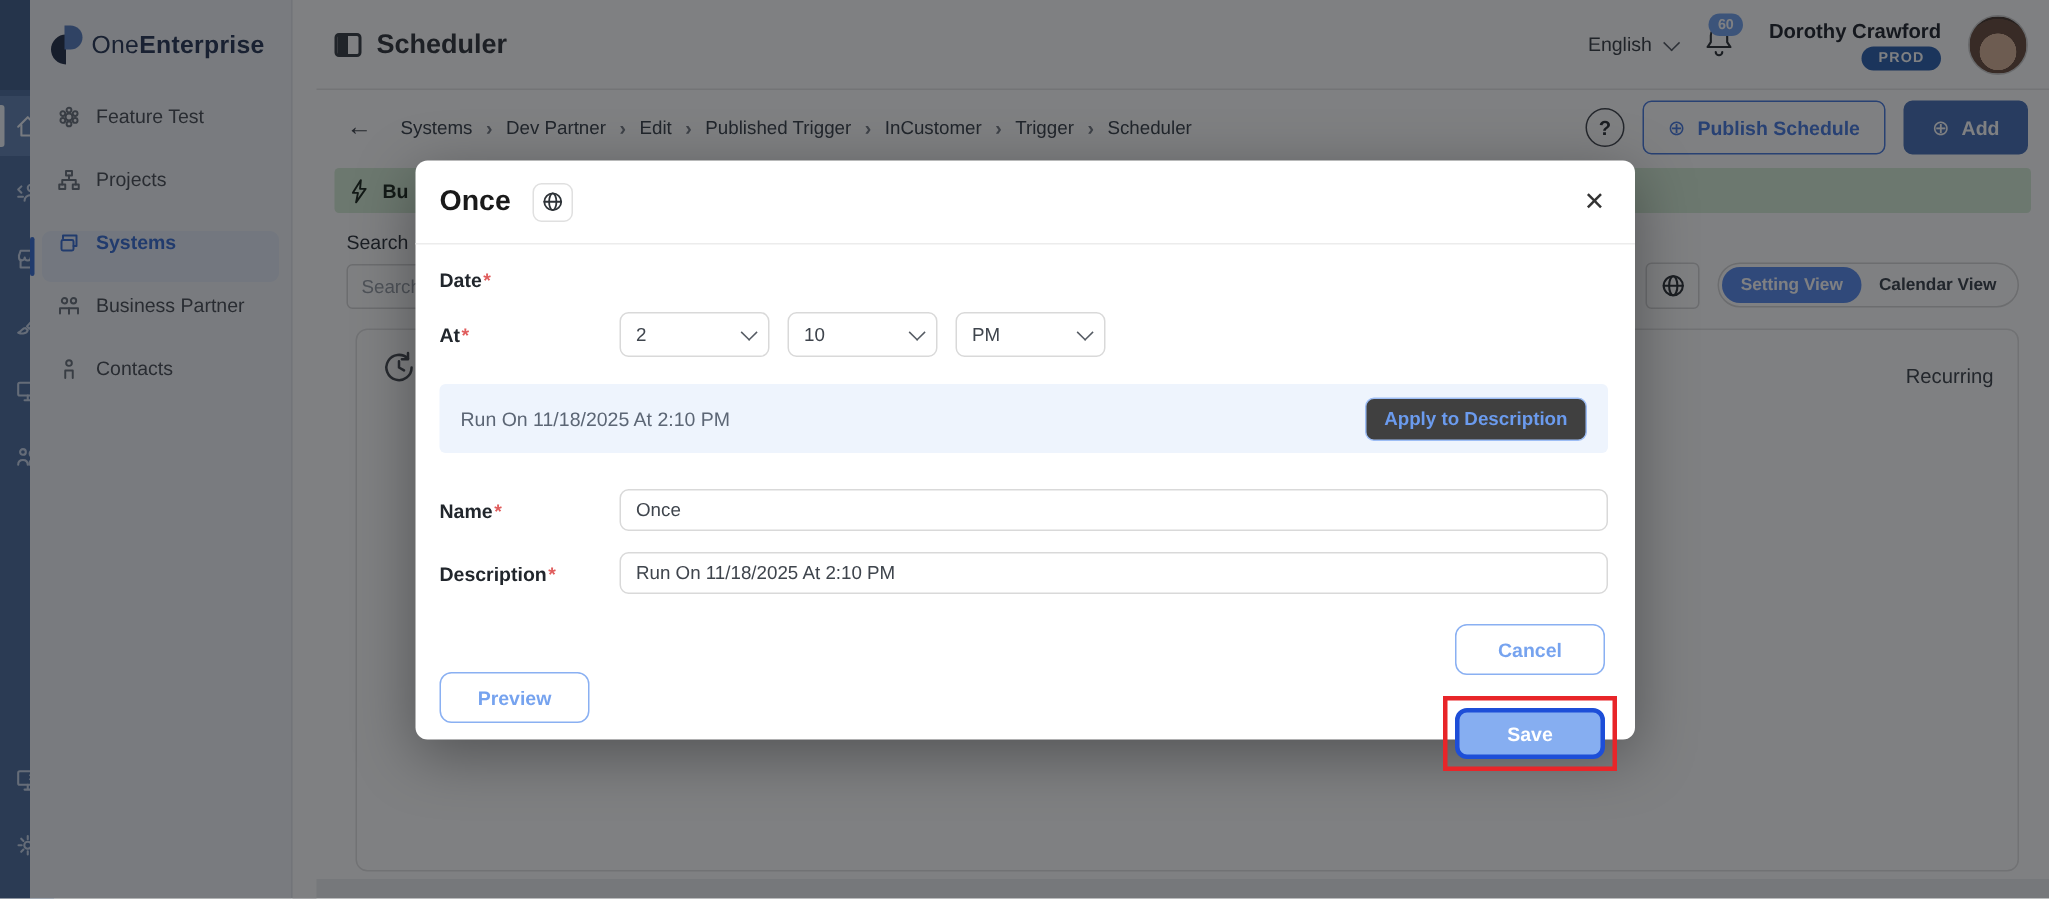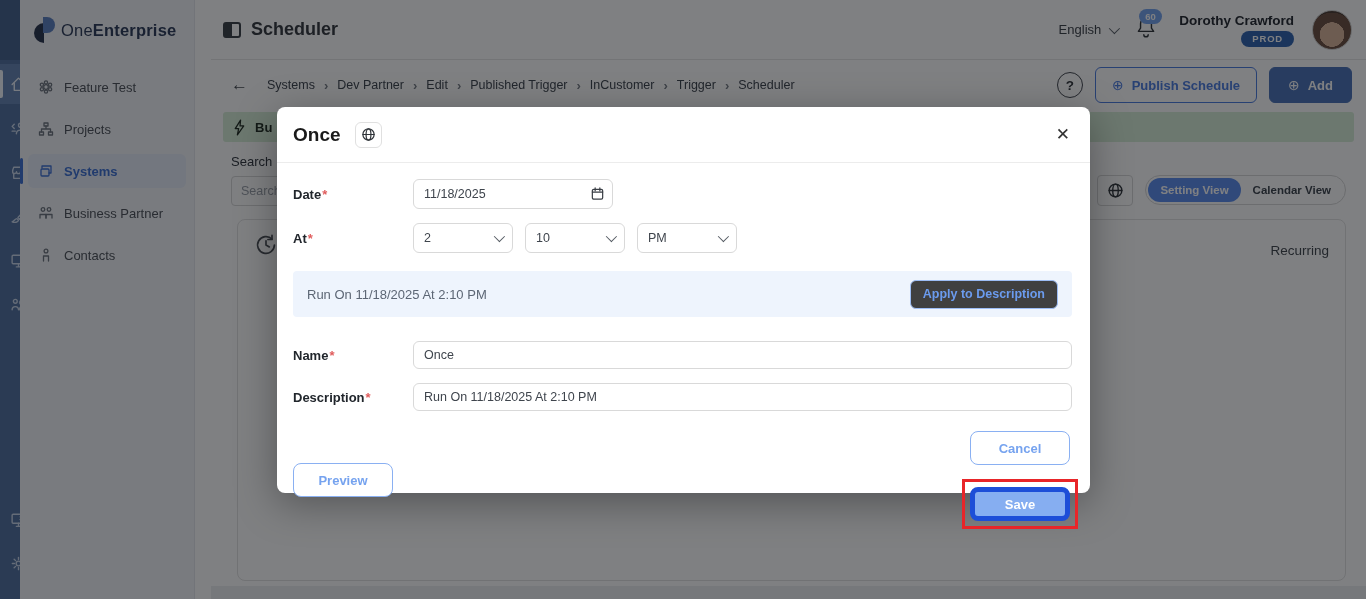--- a/index.html
+++ b/index.html
@@ -18,21 +18,21 @@
 
   
   .sidebar { position:absolute; left:20px; top:0; bottom:0; width:175px; background:#f3f5f8; z-index:1; border-right:1px solid #e4e7ec; }
   .brand { height:60px; display:flex; align-items:center; padding-left:14px; }
   .logo-mark { position:relative; width:22px; height:26px; margin-right:5px; }
   .logo-dark { position:absolute; left:0; top:6px; width:10px; height:20px; background:#27324d; border-radius:10px 0 0 10px; }
   .logo-blue { position:absolute; left:9px; top:0; width:12px; height:16px; background:#5b7fc0; border-radius:0 12px 12px 0; }
   .brand-text { font-size:16.5px; color:#2b3a58; letter-spacing:.2px; }
   .brand-text b { font-weight:700; }
   .menu { padding:10px 8px 0 8px; }
-  .menu-item { display:flex; align-items:center; gap:10px; height:34px; padding:0 10px; margin-bottom:8px; border-radius:6px; color:#4b5058; font-size:13px; position:relative; cursor:pointer; }
+  .menu-item { display:flex; gap:10px; height:34px; padding:0 10px; margin-bottom:8px; border-radius:6px; color:#4b5058; font-size:13px; position:relative; cursor:pointer; }
   .menu-item .mi { color:#6c737d; }
   .menu-item.active { background:#e5ecf8; color:#3b6fd4; font-weight:700; }
   .menu-item.active .mi { color:#3b6fd4; }
   .menu-item.active::before { content:""; position:absolute; left:-8px; top:4px; bottom:4px; width:3px; background:#3b6fd4; border-radius:2px; }
 
   
   .main { position:absolute; left:211px; right:0; top:0; bottom:0; background:#fff; z-index:1; }
   .topbar { height:60px; display:flex; align-items:center; justify-content:space-between; padding:0 14px 0 12px; border-bottom:1px solid #e7e7e7; }
   .topbar-left { display:flex; align-items:center; gap:10px; }
   .panel-icon { width:18px; height:16px; border:2px solid #3a3f46; border-radius:3px; position:relative; }
@@ -97,21 +97,21 @@
   .sel { width:100px; height:30px; border:1px solid #d9d9d9; border-radius:6px; background:#fff; display:flex; align-items:center; justify-content:space-between; padding:0 10px; font-size:12.5px; color:#3f454d; cursor:pointer; margin-right:12px; }
   .summary-bar { margin-top:18px; height:46px; background:#eef4fd; border-radius:4px; display:flex; align-items:center; justify-content:space-between; padding:0 14px 0 14px; }
   .summary-text { font-size:13px; color:#5c6675; }
   .apply-btn { height:29px; background:#404040; border:1px solid #9dbdf5; border-radius:6px; color:#6b9bee; font-size:12.5px; font-weight:700; padding:0 12px; cursor:pointer; font-family:inherit; }
   .gap-lg { height:24px; }
   .wide { flex:1; }
   .modal-foot { display:flex; align-items:center; justify-content:space-between; padding:6px 12px 0 16px;gap:16px; }
   .btn-ghost { width:100px; height:34px; background:#fff; border:1px solid #8ab0f2; border-radius:8px; color:#76a3ef; font-size:13px; font-weight:700; cursor:pointer; font-family:inherit; }
   .foot-right { display:flex; align-items:center; gap:14px;flex-direction:column; }
   .save-annotation { border:3px solid #e82529; padding:5px 5px; display:inline-block; }
-  .btn-save { width:100px; height:34px; background:#86aef1; border:5px solid #1d4ed8; border-radius:8px; color:#fff; font-size:13px; font-weight:700; cursor:pointer; font-family:inherit; }
+  .btn-save { width:100px; height:34px; background:#86aef1; border:3px solid #1d4ed8; border-radius:8px; color:#fff; font-size:13px; font-weight:700; cursor:pointer; font-family:inherit; }
 </style>
 </head>
 <body>
 
 <aside class="rail">
   <div class="rail-top"></div>
   <div class="rail-item active">
     <svg class="ic" width="17" height="17" viewBox="0 0 16 16">
         <path d="M2 8 L8 2 L14 8"></path>
         <path d="M4 7 V13.5 H12 V7"></path>
@@ -336,27 +336,20 @@
           <ellipse cx="8" cy="8" rx="2.6" ry="6"></ellipse>
           <path d="M2 8 h12"></path>
         </svg>
     </button>
     <button class="modal-close">✕</button>
   </div>
 
   <div class="modal-body">
     <div class="field-row">
       <span class="field-label"><span>Date</span><span class="req">*</span></span>
-      <span class="date-wrap">
-        <input class="inp" type="text" value="11/18/2025" style="">
-        <svg class="ic cal-ic" width="15" height="15" viewBox="0 0 16 16">
-            <rect x="2.5" y="3.5" width="11" height="10.5" rx="1.5"></rect>
-            <path d="M2.5 6.5 h11 M5.5 2 v3 M10.5 2 v3"></path>
-          </svg>
-      </span>
     </div>
 
     <div class="field-row">
       <span class="field-label"><span>At</span><span class="req">*</span></span>
       <div class="sel">
         <span>2</span>
         <span class="chev"></span>
       </div>
       <div class="sel">
         <span>10</span>

